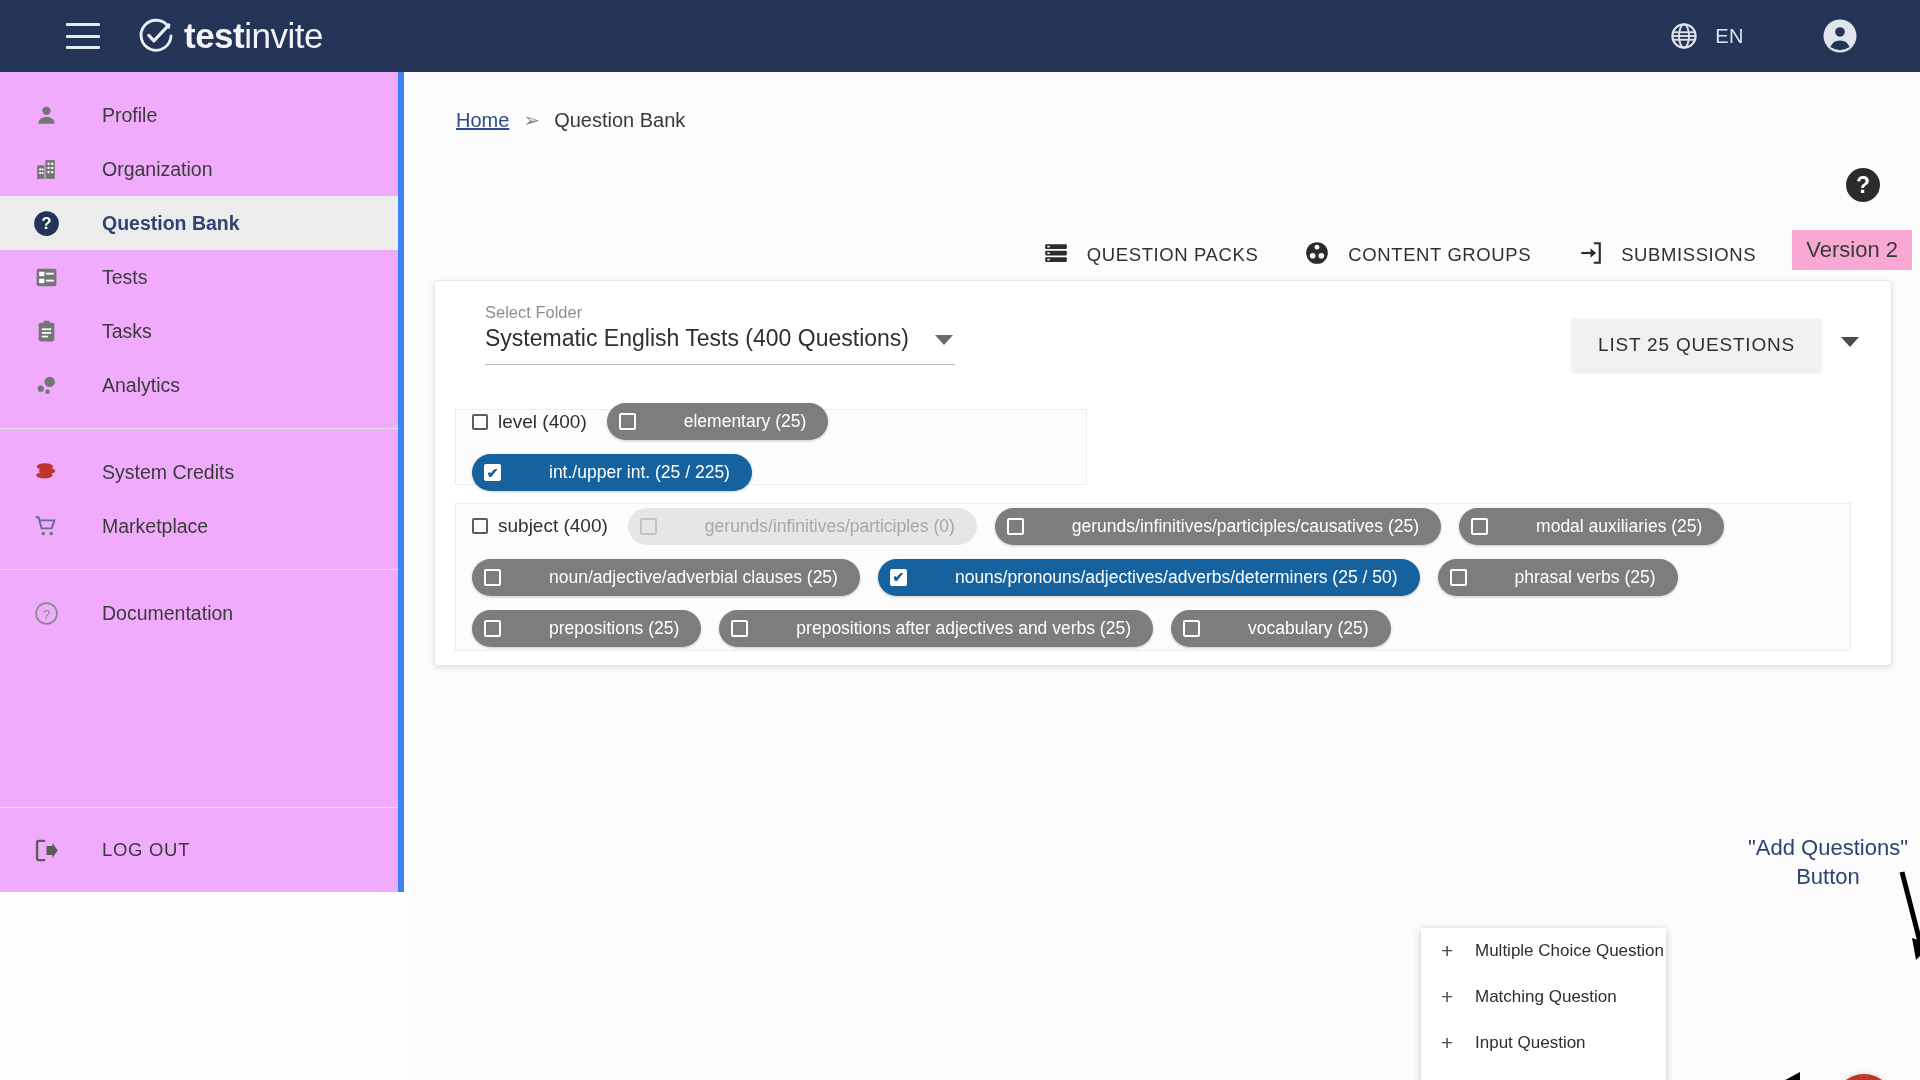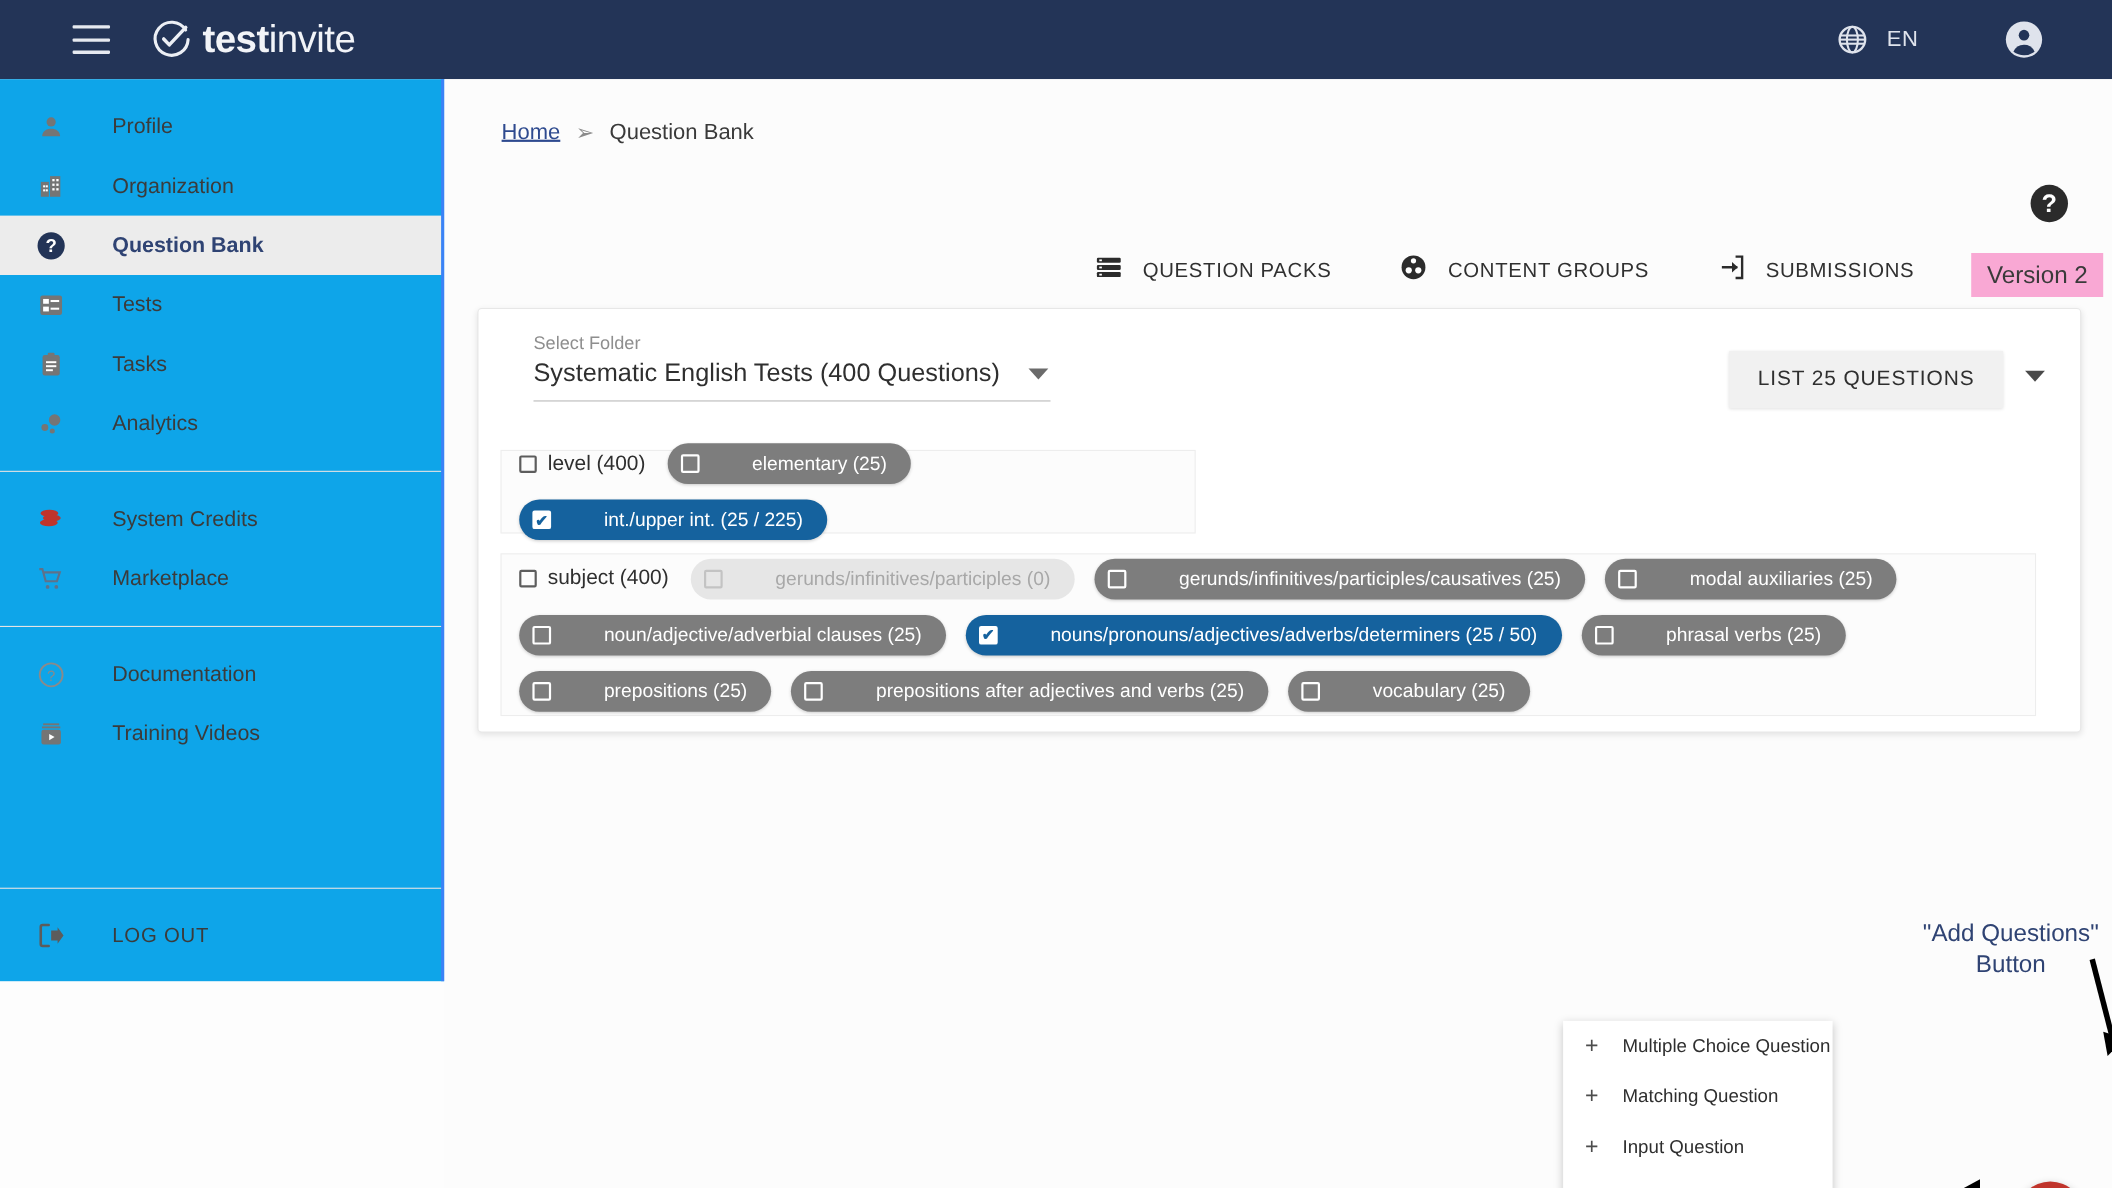--- a/index.html
+++ b/index.html
@@ -25,21 +25,21 @@
   .brand-text b { font-weight:700; }
   .brand-text i { font-style:normal; font-weight:400; }
   .topbar-right { margin-left:auto; display:flex; align-items:center; }
   .globe-icon { width:30px; height:30px; }
   .lang-label { color:#dfe3ec; font-size:20px; margin-left:16px; letter-spacing:0.5px; }
   .account-icon { width:36px; height:36px; margin-left:78px; margin-right:62px; }
 
   
   .sidebar {
     position:absolute; top:72px; left:0; width:404px; height:820px;
-    background:#0ea5e9; border-right:3px solid #3b82f6;
+    background:#f0abfc; border-right:6px solid #3b82f6;
   }
   .nav-group { padding: 16px 0; }
   .nav-divider { height:1px; background:#e4e4e4; margin:0; }
   .nav-item {
     height:54px; display:flex; align-items:center; cursor:pointer;
     padding-left:22px;
   }
   .nav-item.active { background:#ececec; }
   .nav-icon { width:48px; display:flex; justify-content:center; align-items:center; }
   .nav-label { margin-left:32px; font-size:19.5px; color:#3b3b3b; }
@@ -54,21 +54,21 @@
   .breadcrumb { position:absolute; top:36px; left:52px; display:flex; align-items:center;
      font-size:20px; }
   .crumb-link { color:#2e4a8f; text-decoration:underline; cursor:pointer; }
   .crumb-arrow { margin:0 14px; color:#8b8b8b; font-size:20px; }
   .crumb-current { color:#3a3a3a; }
   .help-badge { position:absolute; top:96px; right:40px; width:34px; height:34px;
      border-radius:50%; background:#2b2b2b; color:#fff; display:flex;
      align-items:center; justify-content:center; font-size:23px; font-weight:700;
      cursor:pointer; }
 
-  .toolbar { position:absolute; top:158px; right:8px; display:flex; align-items:flex-start;gap:16px; }
+  .toolbar { position:absolute; top:158px; right:8px; display:flex; align-items:flex-end; }
   .tool-btn { display:flex; align-items:center; cursor:pointer; margin-left:46px; }
   .tool-btn .lbl { font-size:18.5px; letter-spacing:0.6px; color:#303030;
      margin-left:18px; font-weight:500; }
   .version-pill { margin-left:36px; background:#f9a8d4; color:#3a3a3a;
      padding:7px 14px; font-size:22px; cursor:pointer; }
 
   
   .card { position:absolute; top:208px; left:30px; width:1458px; height:386px;
      background:#fff; border:1px solid #e7e7e7; border-radius:4px;
      box-shadow:0 2px 6px rgba(0,0,0,0.10); }
@@ -279,31 +279,20 @@
     <div class="nav-group">
       <div class="nav-item">
         <span class="nav-icon">
           <svg viewBox="0 0 24 24" width="25" height="25">
             <circle cx="12" cy="12" r="10" fill="none" stroke="#8a8a8a" stroke-width="1.6"></circle>
             <text x="12" y="17" text-anchor="middle" font-size="13" fill="#8a8a8a" font-family="Liberation Sans, sans-serif">?</text>
           </svg>
         </span>
         <span class="nav-label">Documentation</span>
       </div>
-      <div class="nav-item">
-        <span class="nav-icon">
-          <svg viewBox="0 0 24 24" width="25" height="25">
-            <rect x="5" y="2.5" width="14" height="1.6" fill="#757575"></rect>
-            <rect x="4" y="5.2" width="16" height="1.6" fill="#757575"></rect>
-            <rect x="3.5" y="8" width="17" height="13" rx="2" fill="#757575"></rect>
-            <path d="M10.3 11.8 L15 14.5 L10.3 17.2Z" fill="#fff"></path>
-          </svg>
-        </span>
-        <span class="nav-label">Training Videos</span>
-      </div>
     </div>
 
     <div class="logout-wrap">
       <div class="logout-divider"></div>
       <div class="nav-item" style="height:84px">
         <span class="nav-icon">
           <svg viewBox="0 0 24 24" width="27" height="27">
             <path d="M10 3.5 H5.2 A1.6 1.6 0 0 0 3.6 5.1 V18.9 A1.6 1.6 0 0 0 5.2 20.5 H10" fill="none" stroke="#5c5c5c" stroke-width="2.1" stroke-linecap="round"></path>
             <path d="M12 8 H17.2 V5.3 L22 12 L17.2 18.7 V16 H12Z" fill="#5c5c5c"></path>
           </svg>

